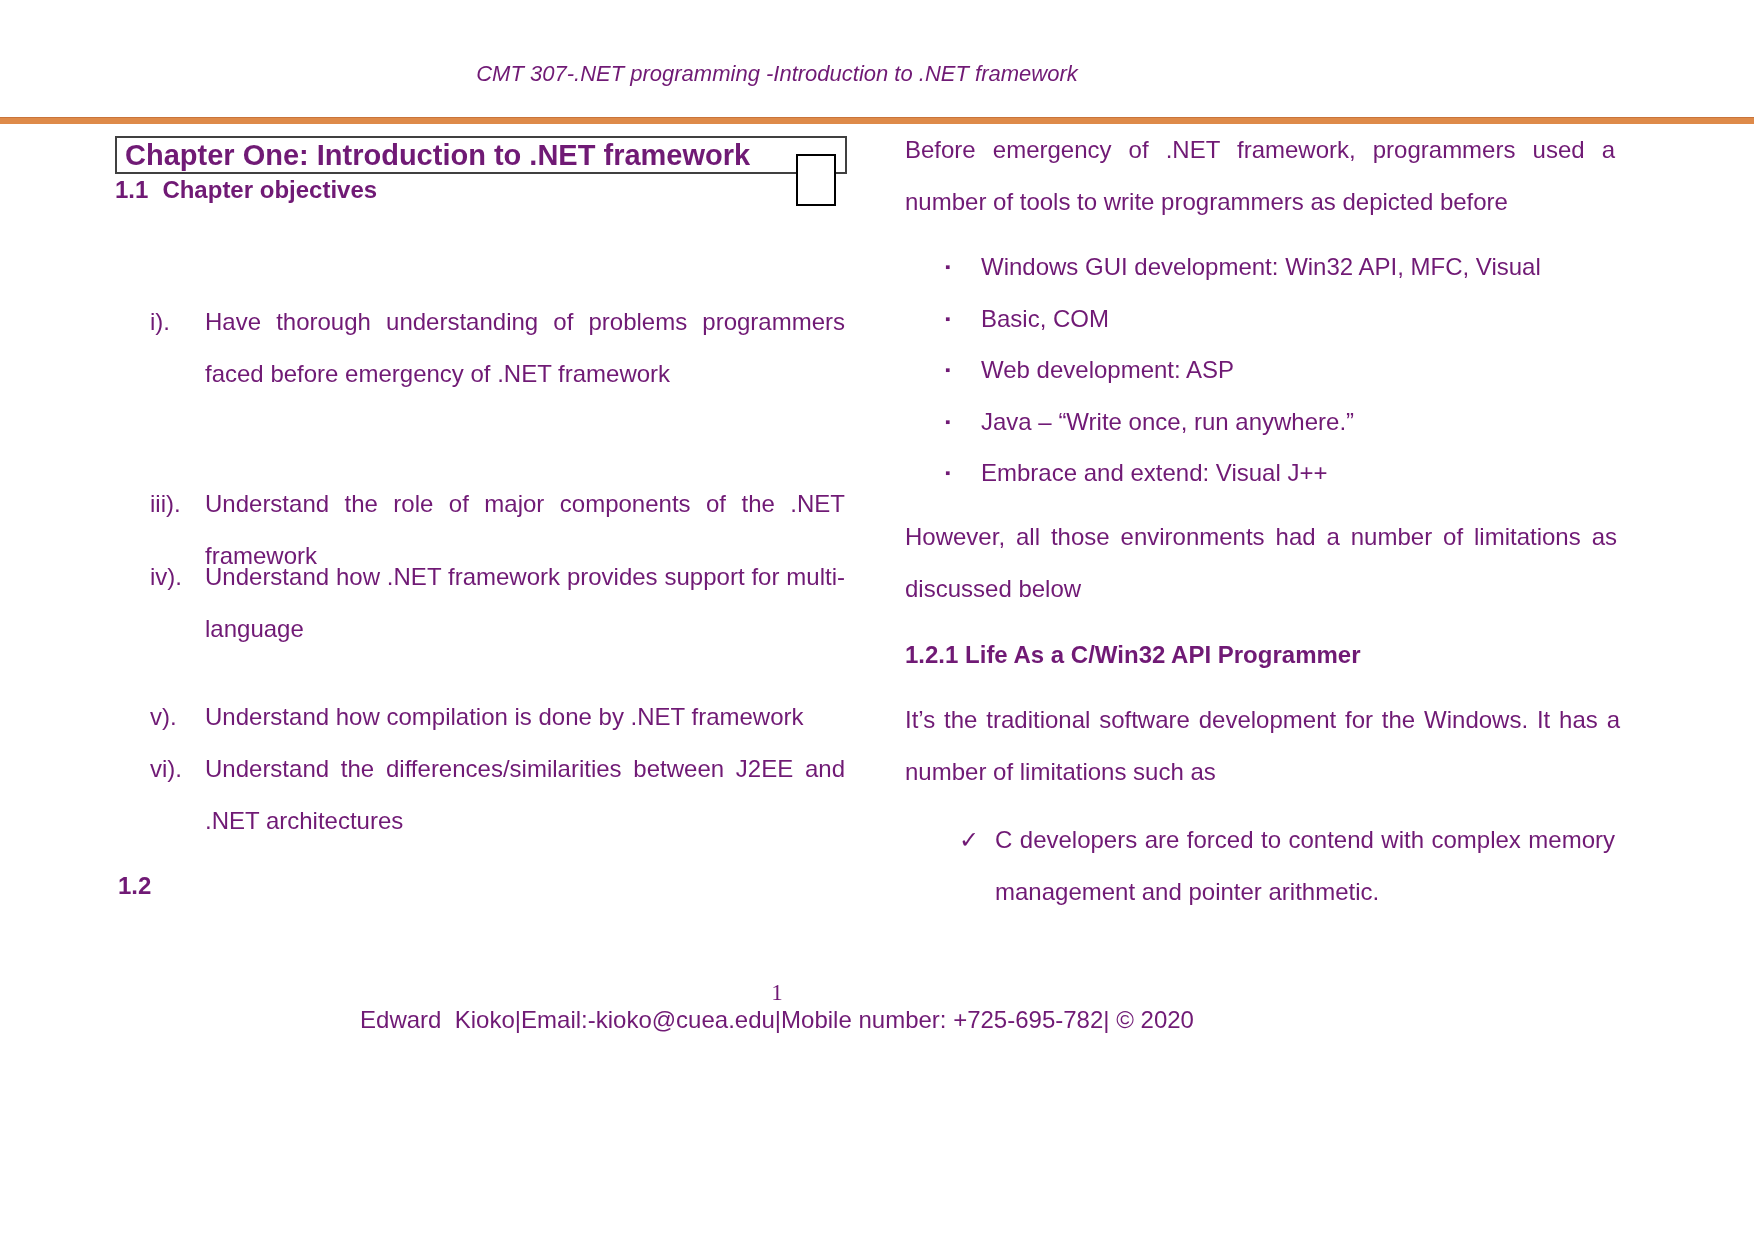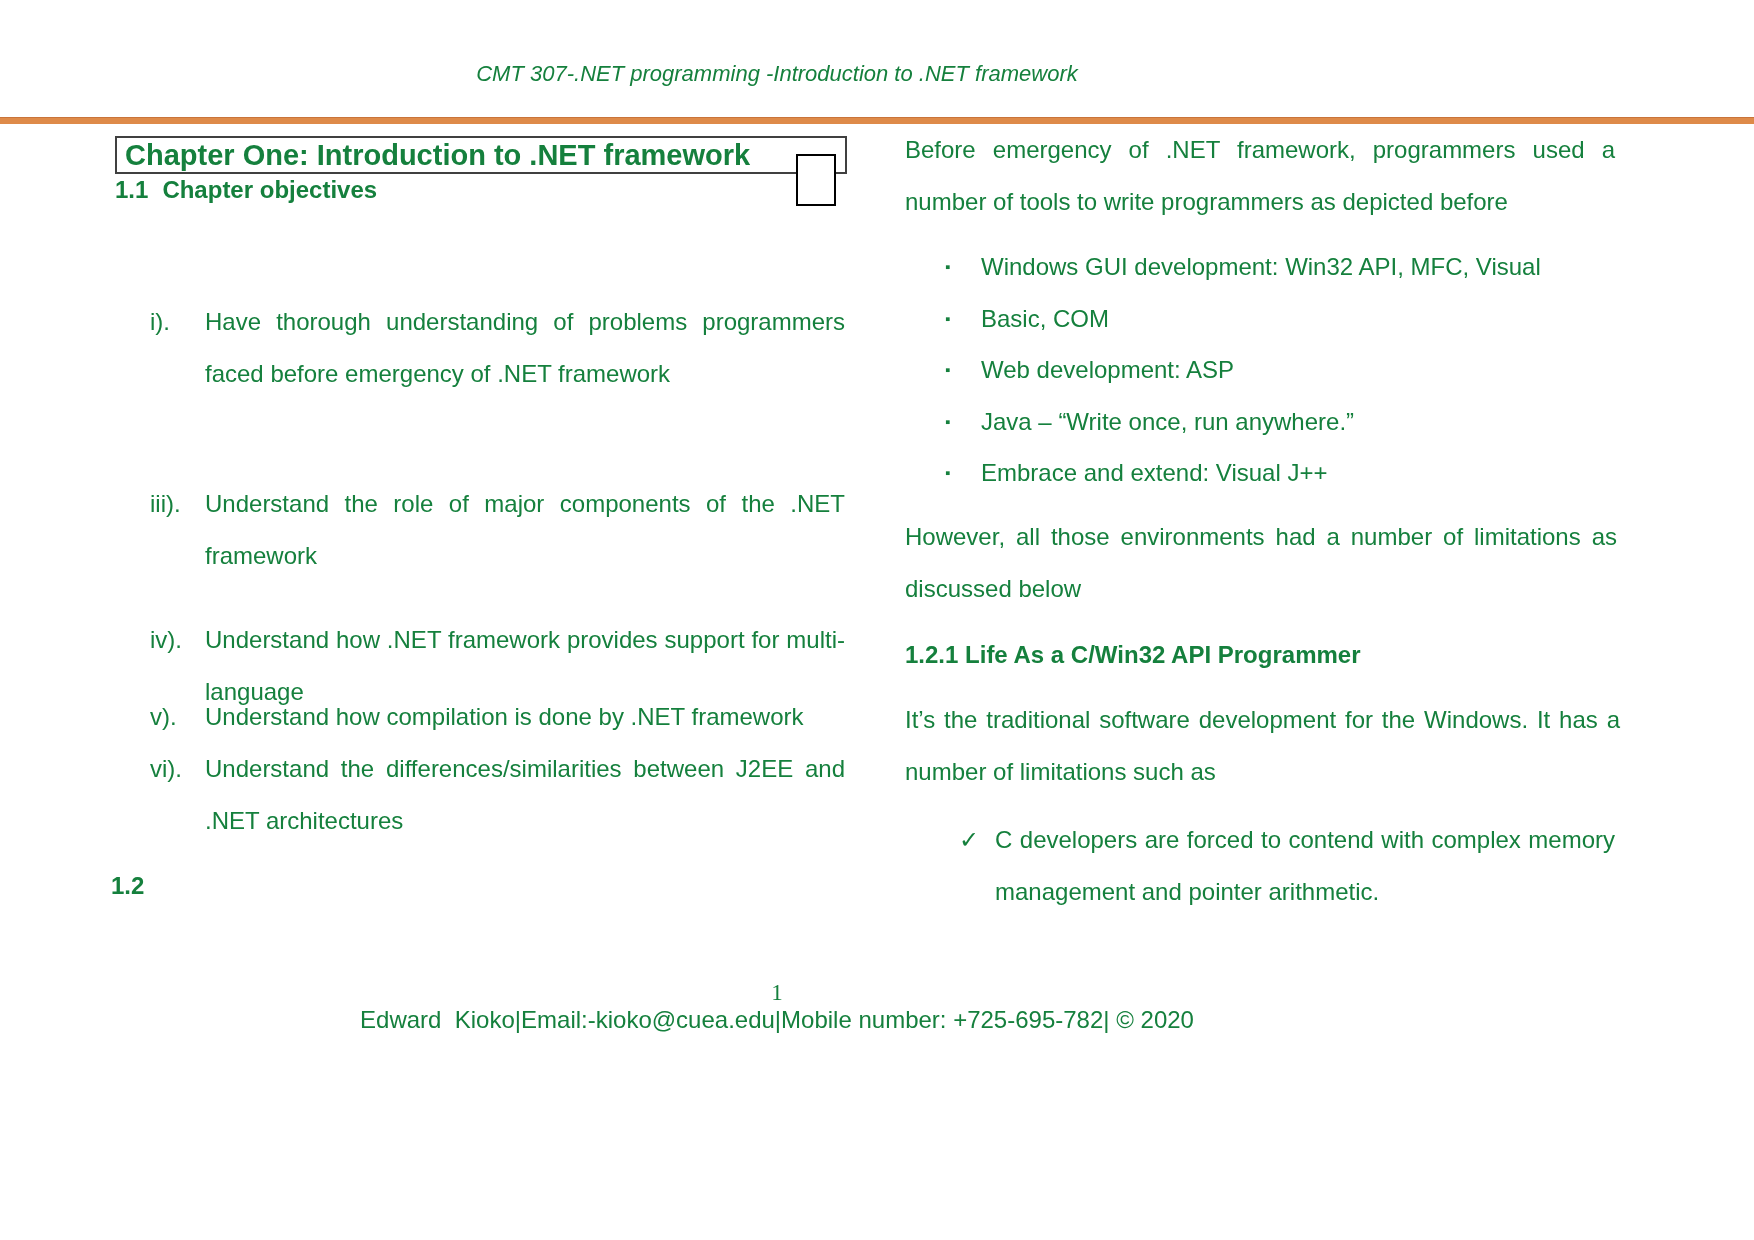--- a/index.html
+++ b/index.html
@@ -2,21 +2,21 @@
 <html><head>
 <meta charset="utf-8">
 <style>
   html, body { margin: 0; padding: 0; background: #ffffff; }
   .page {
     position: relative;
     width: 1754px;
     height: 1240px;
     background: #ffffff;
     font-family: "Liberation Sans", sans-serif;
-    color: #15803d;
+    color: #701a75;
     overflow: hidden;
   }
   .abs { position: absolute; }
 
   
   .header-title {
     top: 60px; left: 0; width: 1554px;
     text-align: center;
     font-style: italic;
     font-size: 22px;
@@ -38,21 +38,21 @@
     padding: 0 8px;
     white-space: nowrap;
   }
   .h2 {
     font-weight: bold;
     font-size: 24px;
     line-height: 1.2;
     display: flex;
   }
   .s11 { left: 115px; top: 176px; gap: 14px; }
-  .s12 { left: 111px; top: 872px; gap: 10px; }
+  .s12 { left: 118px; top: 872px; gap: 10px; }
   .s121 { left: 905px; top: 641px; }
 
   .body { font-size: 24px; line-height: 52px; }
   .intro { left: 130px; top: 231px; width: 700px; }
 
   .obj-item {
     left: 150px; width: 695px;
     display: flex;
     font-size: 24px; line-height: 52px;
   }
@@ -122,21 +122,21 @@
 
 
   <div class="abs obj-item" style="top:296px">
     <span class="obj-marker">i).</span>
     <div class="obj-text">Have thorough understanding of problems programmers faced before emergency of .NET framework</div>
   </div>
   <div class="abs obj-item" style="top:478px">
     <span class="obj-marker">iii).</span>
     <div class="obj-text">Understand the role of major components of the .NET framework</div>
   </div>
-  <div class="abs obj-item" style="top:614px">
+  <div class="abs obj-item" style="top:551px">
     <span class="obj-marker">iv).</span>
     <div class="obj-text">Understand how .NET framework provides support for multi-language</div>
   </div>
   <div class="abs obj-item" style="top:691px">
     <span class="obj-marker">v).</span>
     <div class="obj-text">Understand how compilation is done by .NET framework</div>
   </div>
   <div class="abs obj-item" style="top:743px">
     <span class="obj-marker">vi).</span>
     <div class="obj-text">Understand the differences/similarities between J2EE and .NET architectures</div>

